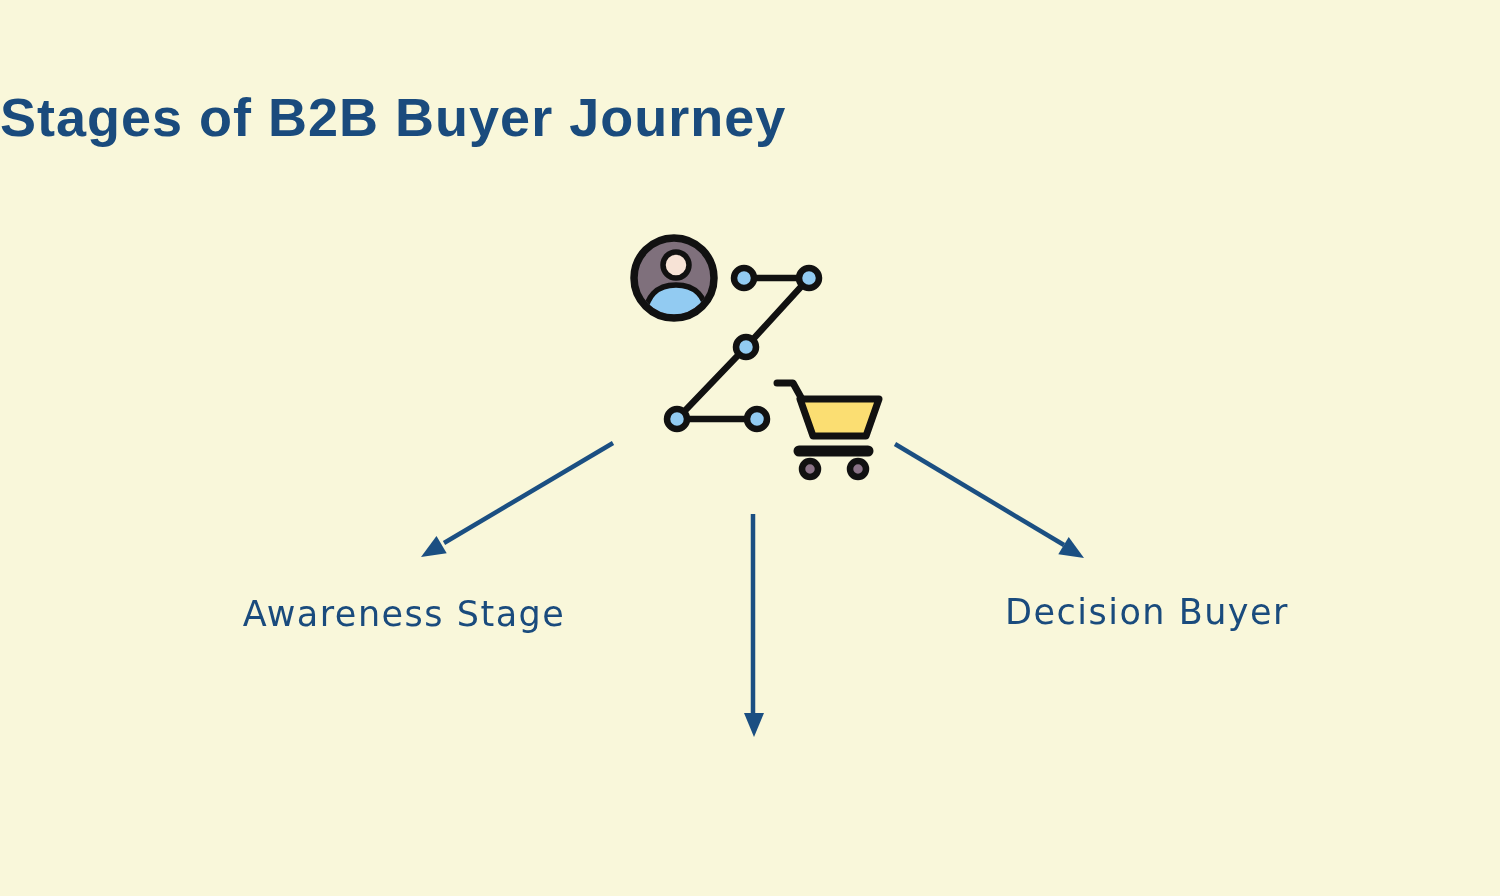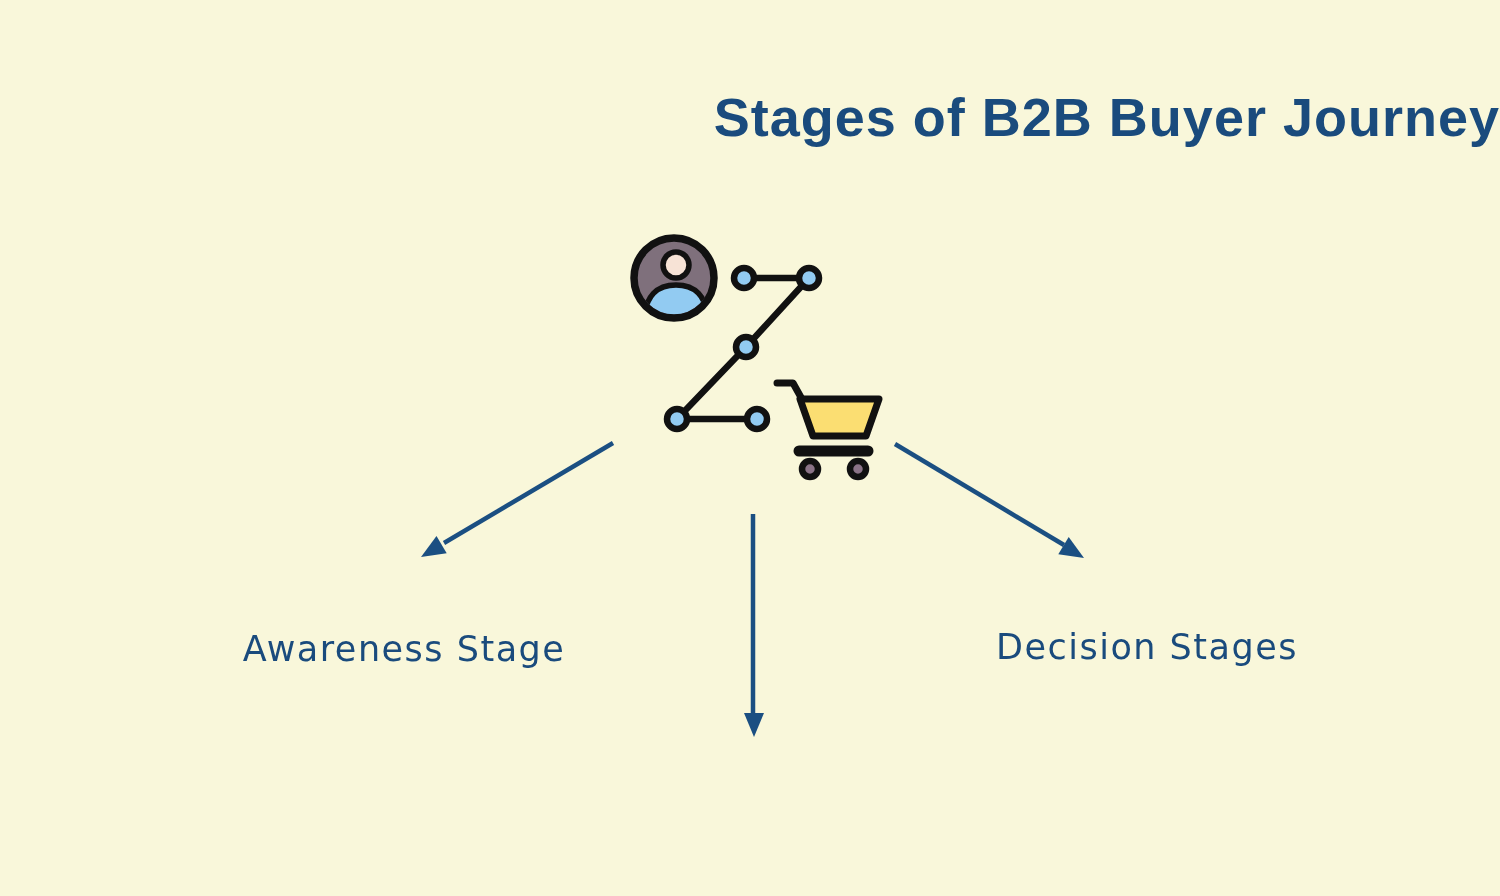--- a/index.html
+++ b/index.html
@@ -7,42 +7,41 @@
     position:relative;
     width:1500px;height:896px;
     background:var(--background,#F9F7DA);
     overflow:hidden;
     font-family:"Liberation Sans",sans-serif;
   }
   .title{
     position:absolute;
     top:86px;left:0;width:100%;
     margin:0;
-    text-align:right;
+    text-align:left;
     font-family:"Liberation Sans",sans-serif;
     font-weight:700;
     font-size:54px;
     letter-spacing:1px;
     color:var(--navy-text,#1A4B7D);
   }
   .art{
     position:absolute;
     inset:0;
     width:100%;height:100%;
   }
   .stage-label{
     position:absolute;
     transform:translate(-50%,-50%);
     white-space:nowrap;
     font-family:"DejaVu Sans","Liberation Sans",sans-serif;
     font-weight:500;
     font-size:35px;
     letter-spacing:1.5px;
     color:var(--navy-text,#1A4B7D);
-    margin-top:35px;
   }
   .label-awareness{left:404px;top:614px;}
   .label-consideration{left:751px;top:793px;}
   .label-decision{left:1147px;top:612px;}
 
   
   .stroke-outline{stroke:var(--icon-outline,#111111);fill:none;}
   .avatar-bg{fill:var(--avatar-bg,#7F707C);}
   .avatar-face{fill:var(--avatar-face,#F7E3D6);stroke:var(--icon-outline,#111111);}
   .avatar-body{fill:var(--avatar-body,#92CBF2);stroke:var(--icon-outline,#111111);}
@@ -103,15 +102,15 @@
     </g>
     <g class="arrow">
       <line x1="895" y1="444" x2="1064" y2="545"></line>
       <polygon points="1084,558 1058.3,554.2 1068.7,537"></polygon>
     </g>
   </svg>
 
   <div class="stage-label label-awareness">Awareness Stage</div>
 
 
-  <div class="stage-label label-decision">Decision Stages</div>
+  <div class="stage-label label-decision">Decision Buyer</div>
 
 </div>
 
 </body></html>

